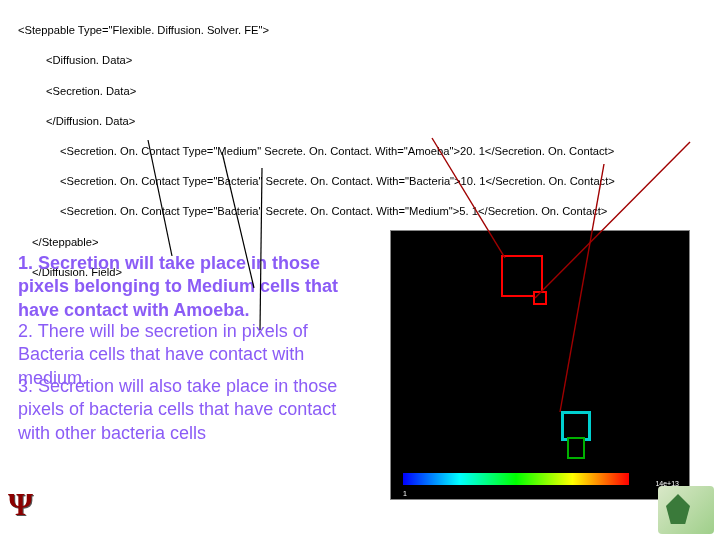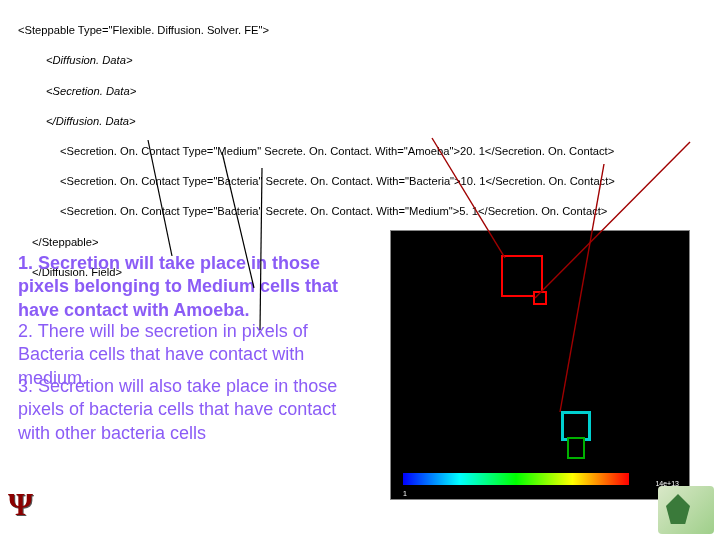--- a/index.html
+++ b/index.html
@@ -15,21 +15,21 @@
     position: absolute;
     top: 8px;
     left: 18px;
     font-size: 11.2px;
     line-height: 1.35;
     color: #000;
     white-space: pre;
     font-family: Arial, sans-serif;
   }
   .indent1 { padding-left: 14px; }
-  .indent2 { padding-left: 28px; font-style: italic; }
+  .indent2 { padding-left: 28px; }
   .indent3 { padding-left: 42px; }
   .explain {
     position: absolute;
     left: 18px;
     width: 330px;
     font-size: 18px;
     line-height: 1.3;
     color: #8b5cf6;
   }
   .explain b { font-weight: bold; }

